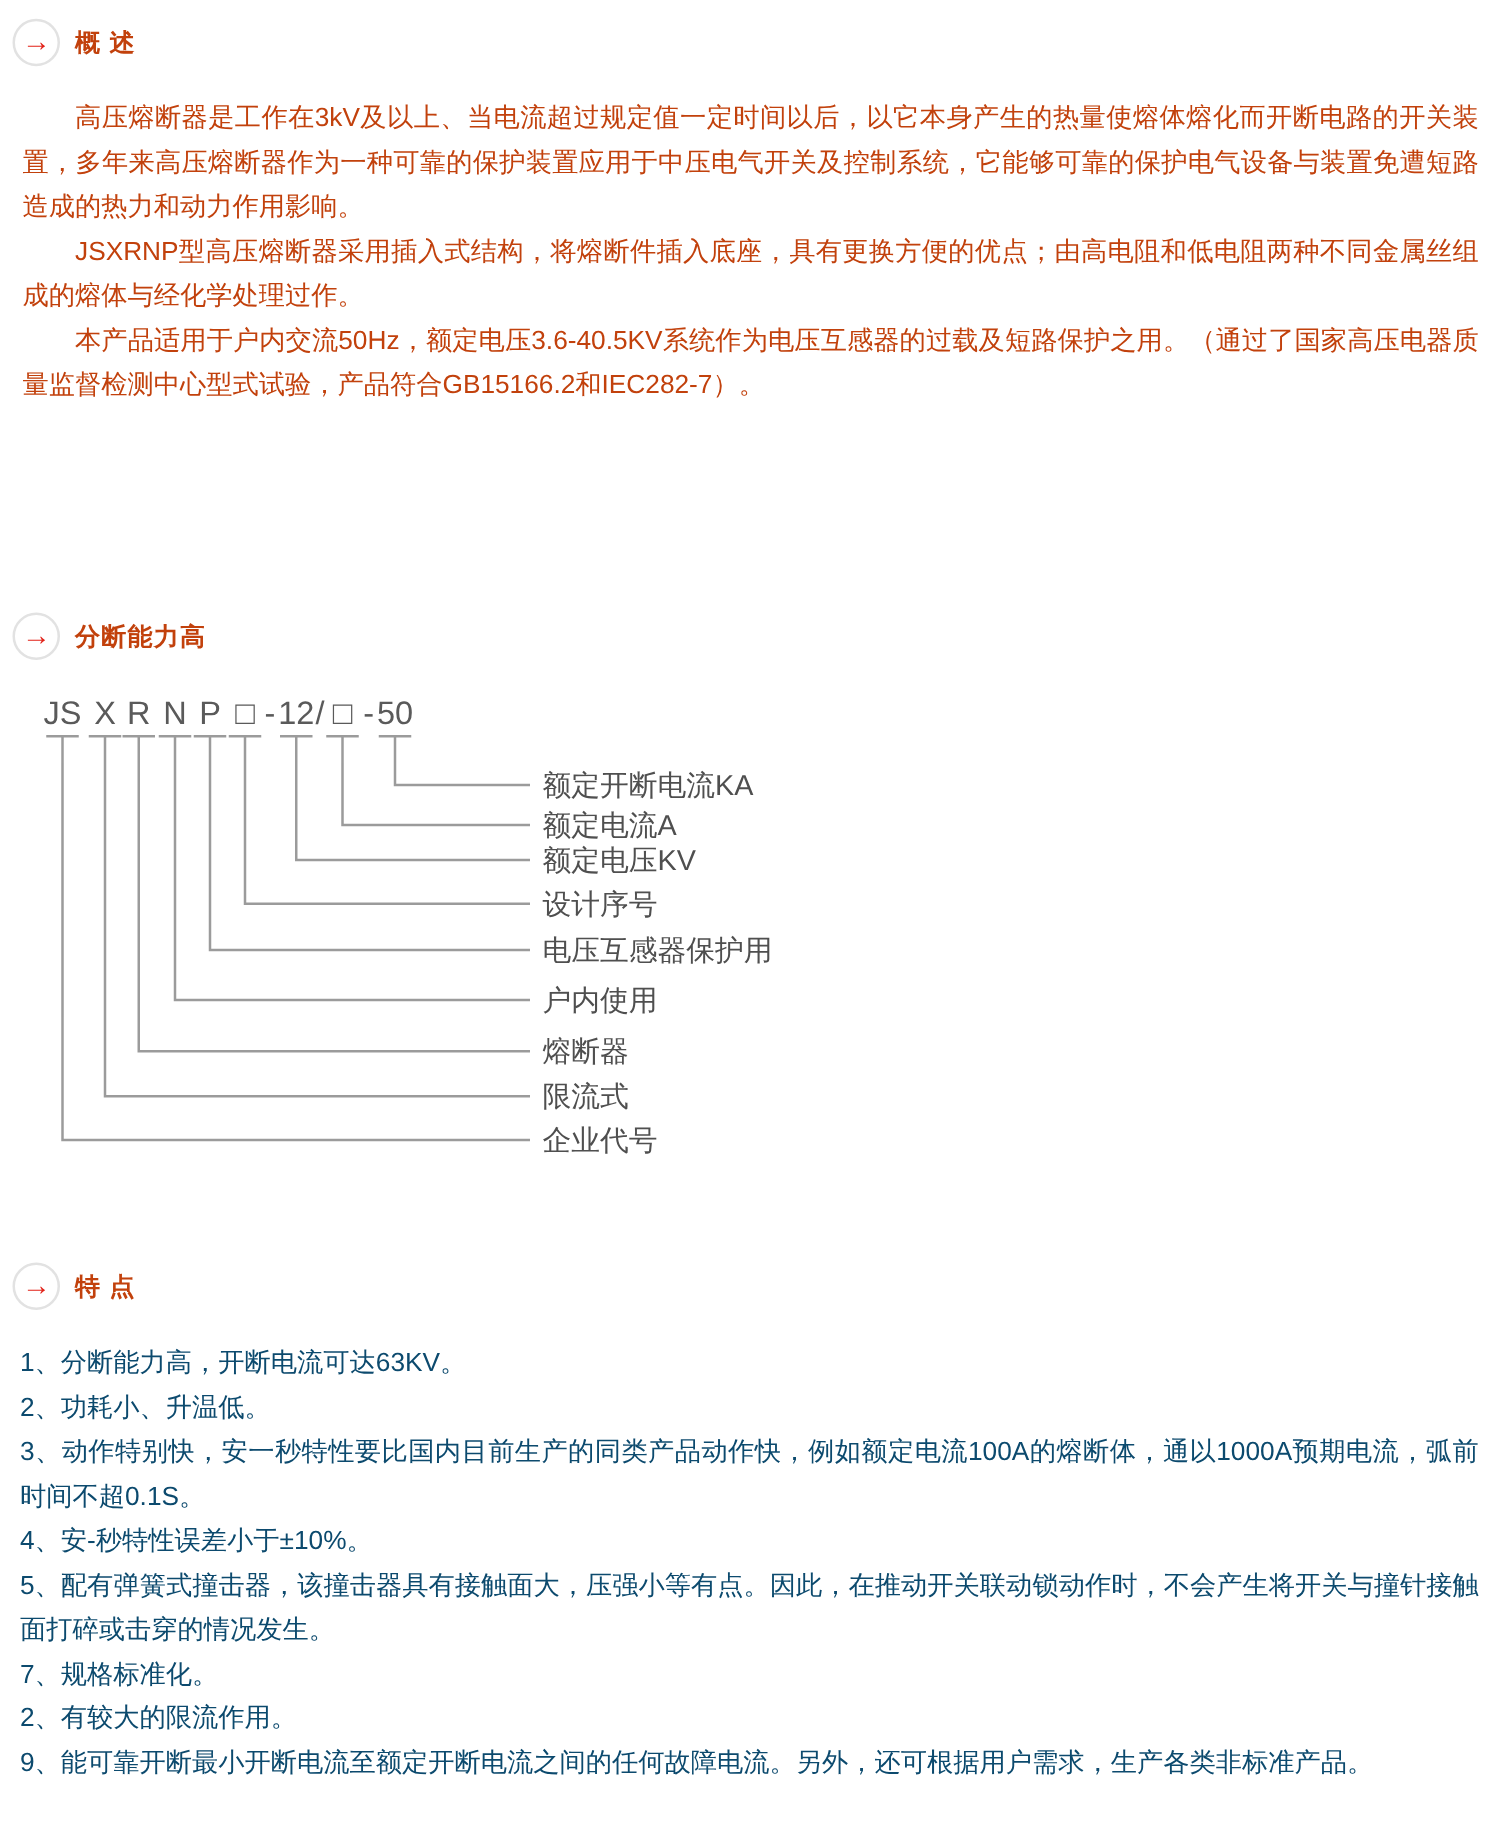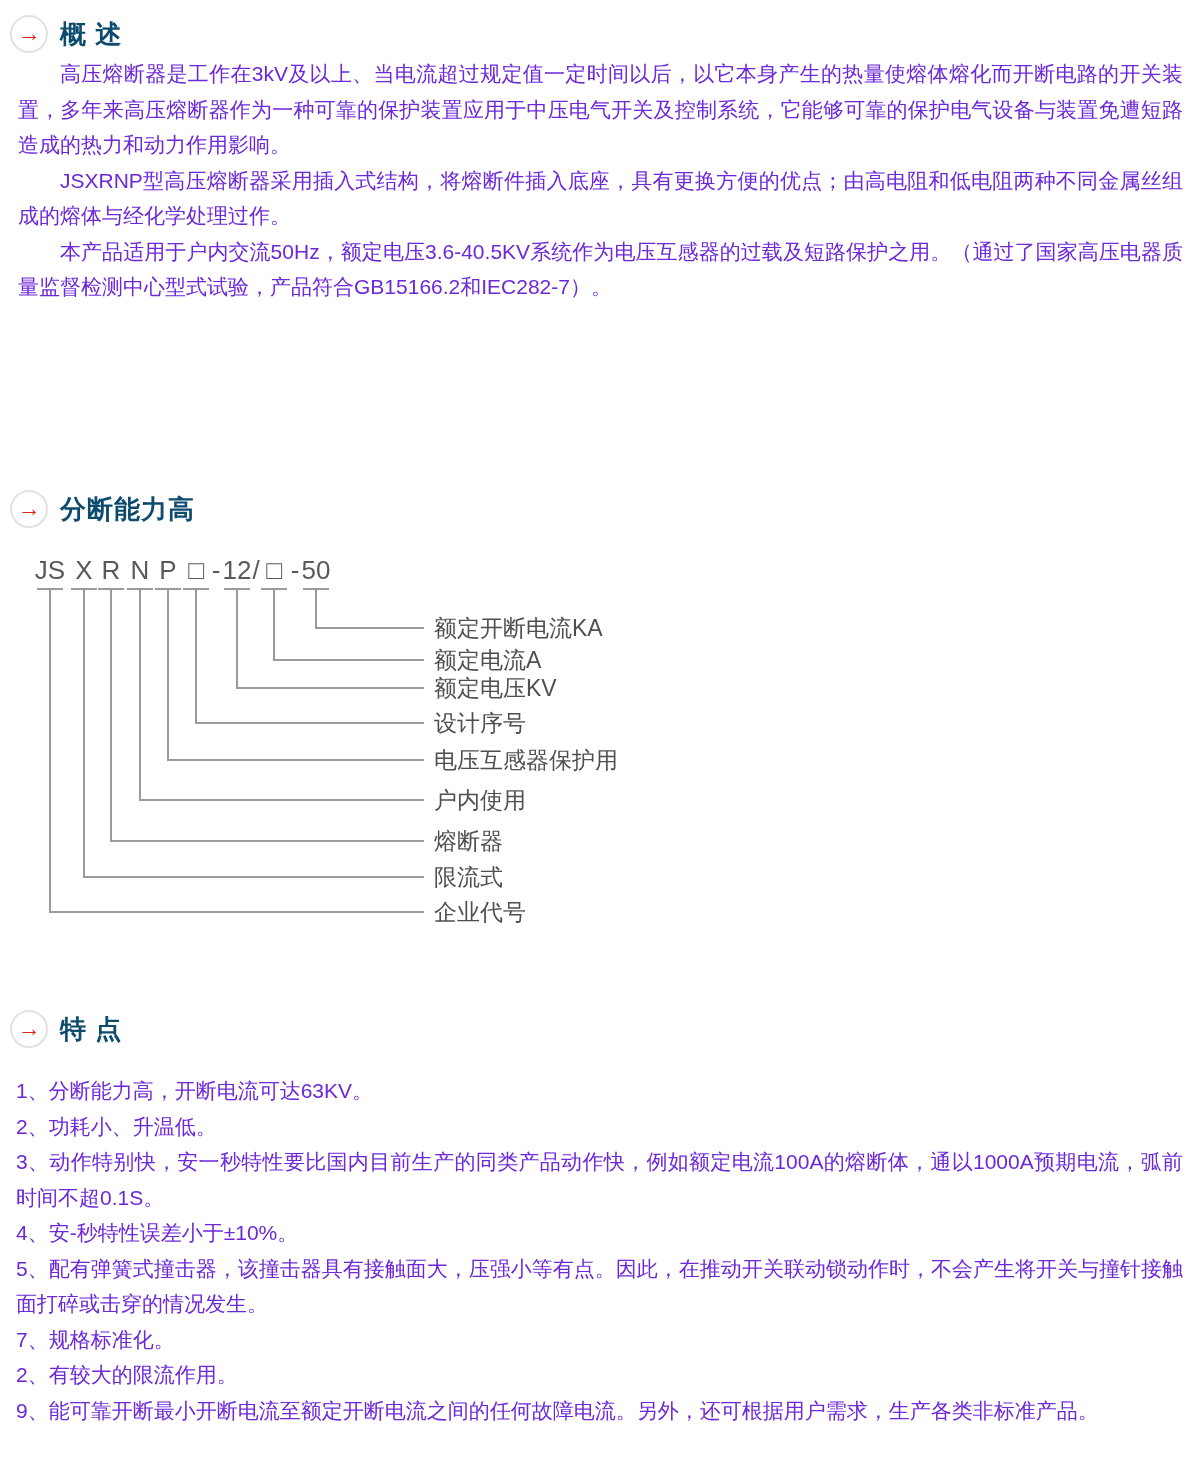--- a/index.html
+++ b/index.html
@@ -14,26 +14,26 @@
   .sec{position:absolute;left:0;right:0;}
   .sec-head{display:flex;align-items:center;height:38px;padding-left:10px;}
   .icon-circle{
     width:38px;height:38px;box-sizing:border-box;
     border:2px solid #e2e2e2;border-radius:50%;
     display:inline-flex;align-items:center;justify-content:center;
     background:#fff;flex:0 0 auto;
   }
   .icon-arrow{color:#e2231a;font-size:23px;font-weight:bold;line-height:1;margin-top:-2px;}
   .sec-title{
-    color:#0c4a6e;font-size:26px;font-weight:bold;
+    color:#c2410c;font-size:20px;font-weight:bold;
     letter-spacing:1px;margin-left:12px;white-space:pre;
   }
-  .paras{margin:3px 17px 0 18px;font-size:21px;line-height:35.5px;color:#6d28d9;text-align:justify;}
+  .paras{margin:24px 17px 0 18px;font-size:21px;line-height:35.5px;color:#c2410c;text-align:justify;}
   .paras p{margin:0;text-indent:2em;}
-  .features{margin:25px 17px 0 16px;font-size:21px;line-height:35.5px;color:#6d28d9;text-align:justify;}
+  .features{margin:25px 17px 0 16px;font-size:21px;line-height:35.5px;color:#0c4a6e;text-align:justify;}
   .features p{margin:0;}
   .model-diagram{position:absolute;top:545px;left:0;}
   .model-diagram .seg{fill:#5a5a5a;font-size:26px;}
   .model-diagram .lbl{fill:#4f4f4f;font-size:23px;}
   .model-diagram path{stroke:#9b9b9b;stroke-width:2;fill:none;}
 </style>
 </head>
 <body>
 
 <div class="page">

